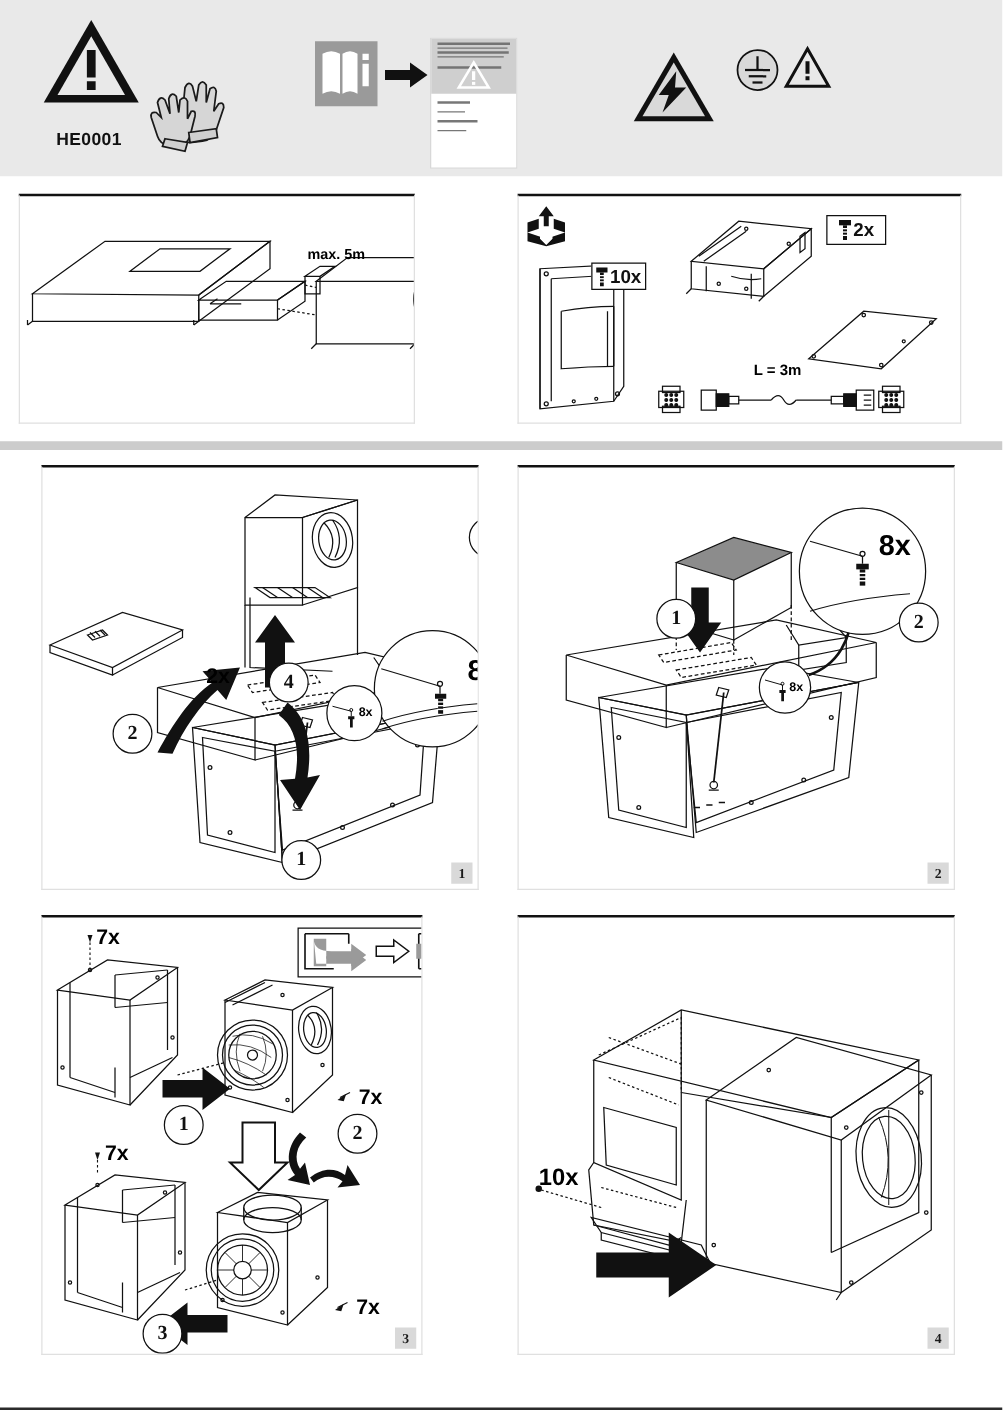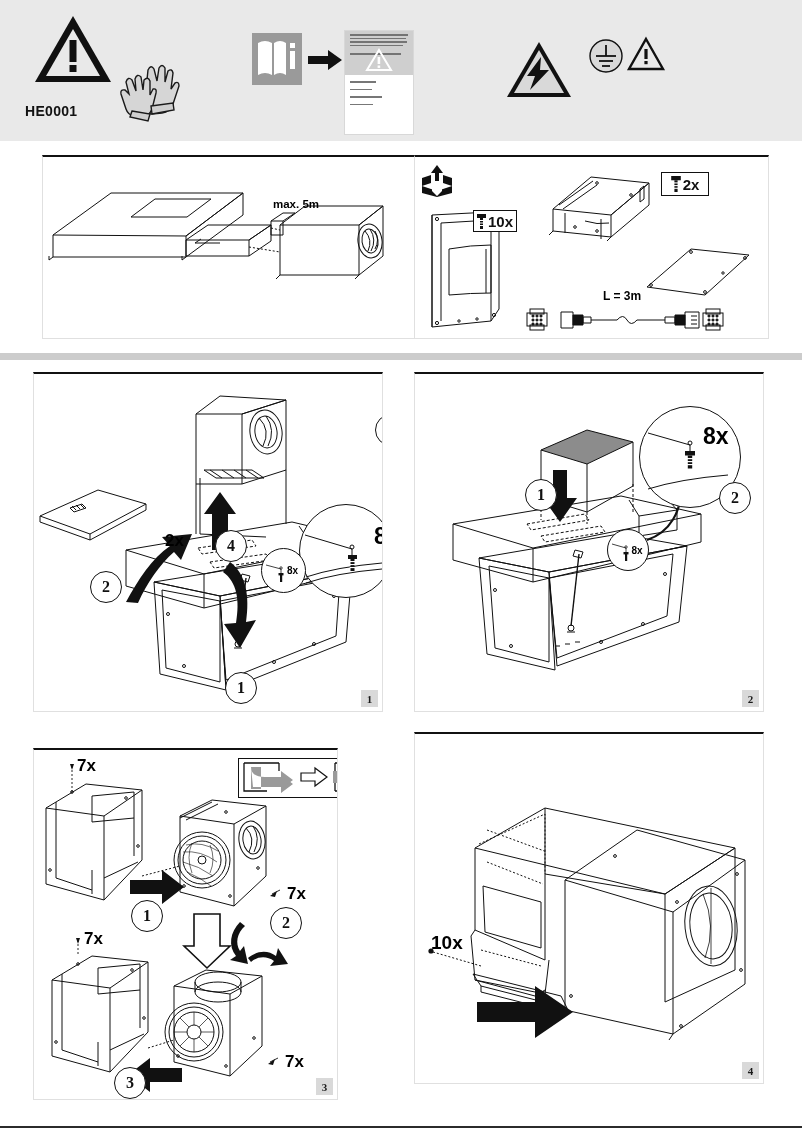--- a/index.html
+++ b/index.html
@@ -13,21 +13,21 @@
   }
   .page{position:relative;width:802px;height:1133px;}
 
   
   .header-band{
     position:absolute;left:0;top:0;width:802px;height:141px;
     background:#e9e9e9;
   }
   .hdr-warn-tri{position:absolute;left:33px;top:14px;width:80px;height:70px;}
   .hdr-code{
-    position:absolute;left:25px;top:103px;
+    position:absolute;left:45px;top:103px;
     font-size:14px;font-weight:bold;color:#111;letter-spacing:.3px;
   }
   .hdr-gloves{position:absolute;left:118px;top:62px;width:70px;height:62px;}
   .hdr-manual{position:absolute;left:252px;top:33px;width:50px;height:52px;}
   .hdr-arrow{position:absolute;left:308px;top:50px;width:34px;height:20px;}
   .hdr-doc{
     position:absolute;left:344px;top:30px;width:68px;height:103px;
     background:#ffffff;border:1px solid #d8d8d8;
   }
   .hdr-doc-top{position:absolute;left:0;top:0;width:68px;height:44px;background:#cfcfcf;}
@@ -43,25 +43,25 @@
   
   .panel{
     position:absolute;background:#ffffff;
     border-top:2.5px solid #111;
     border-left:1px solid #e0e0e0;
     border-right:1px solid #e0e0e0;
     border-bottom:1px solid #e0e0e0;
     box-sizing:border-box;
     overflow:hidden;
   }
-  .p-a{left:42px;top:155px;width:383px;height:184px;}
+  .p-a{left:15px;top:155px;width:317px;height:184px;}
   .p-b{left:414px;top:155px;width:355px;height:184px;}
   .p-1{left:33px;top:372px;width:350px;height:340px;}
   .p-2{left:414px;top:372px;width:350px;height:340px;}
-  .p-3{left:33px;top:748px;width:305px;height:352px;}
+  .p-3{left:33px;top:732px;width:305px;height:352px;}
   .p-4{left:414px;top:732px;width:350px;height:352px;}
 
   .divider{
     position:absolute;left:0;top:353px;width:802px;height:7px;background:#cccccc;
   }
   .footrule{
     position:absolute;left:0;top:1126px;width:802px;height:1.5px;background:#2b2b2b;
   }
 
   .step-badge{

